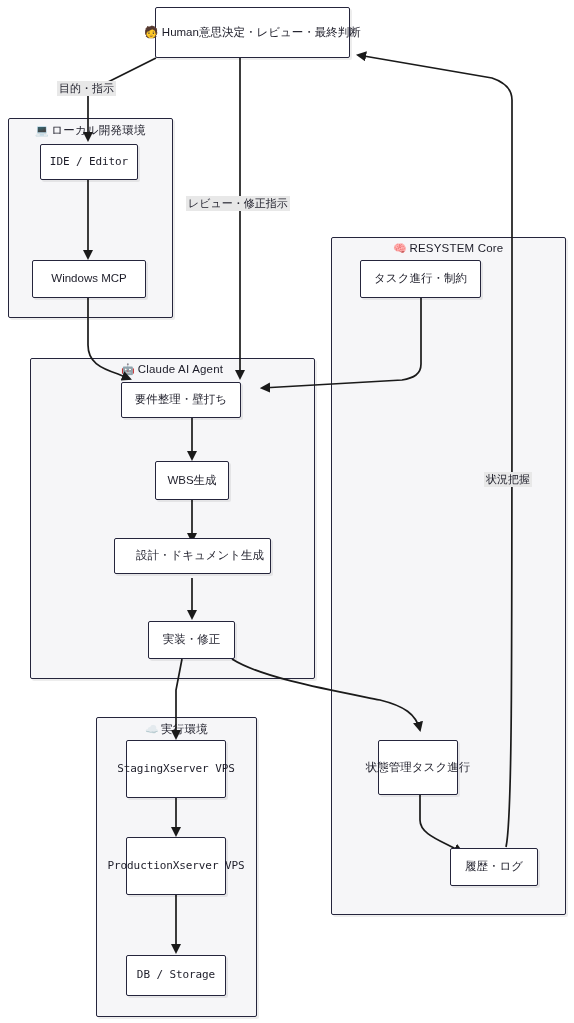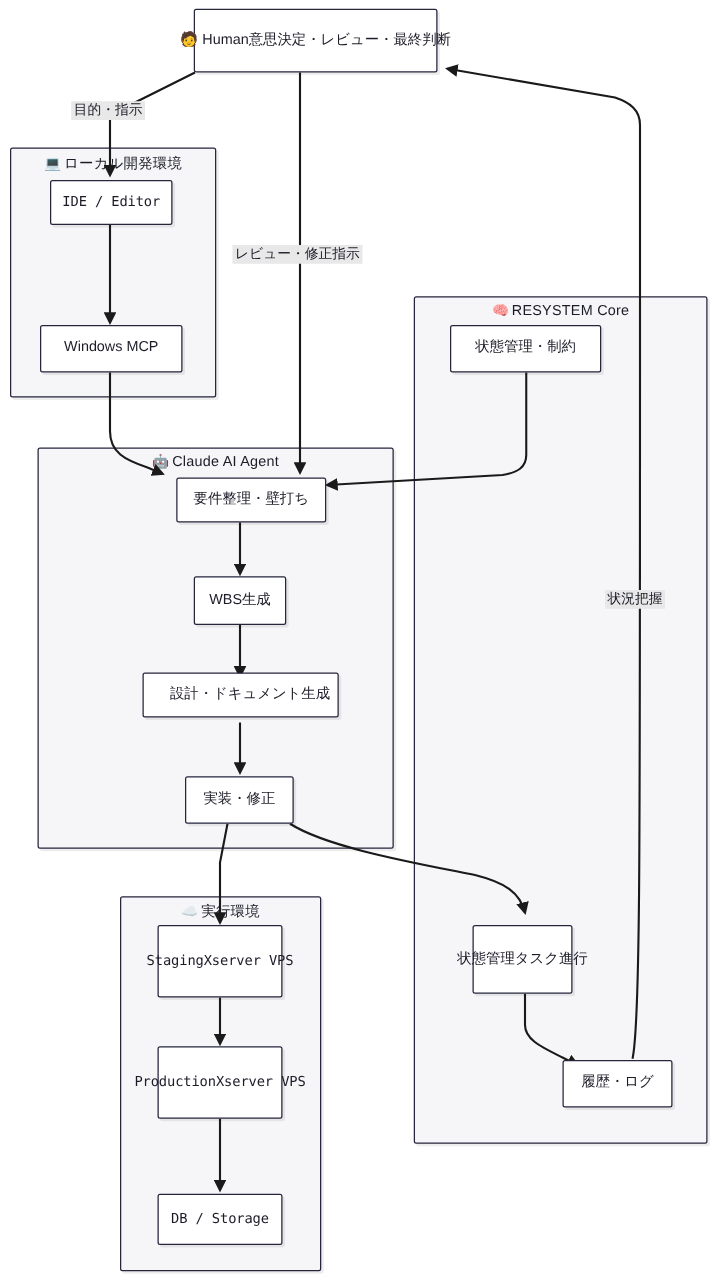--- a/index.html
+++ b/index.html
@@ -156,38 +156,38 @@
   </div>
 
   <div class="node mono" style="left:40px; top:144px; width:98px; height:36px;">
     <span>IDE / Editor</span>
   </div>
 
   <div class="node" style="left:32px; top:260px; width:114px; height:38px;">
     <span>Windows MCP</span>
   </div>
 
-  <div class="node" style="left:141px; top:382px; width:120px; height:36px;">
+  <div class="node" style="left:121px; top:382px; width:120px; height:36px;">
     <span>要件整理・壁打ち</span>
   </div>
 
   <div class="node" style="left:155px; top:461px; width:74px; height:39px;">
     <span>WBS生成</span>
   </div>
 
   <div class="node" style="left:114px; top:538px; width:157px; height:36px;padding-left:15px;">
     <span>設計・ドキュメント生成</span>
   </div>
 
   <div class="node" style="left:148px; top:621px; width:87px; height:38px;">
     <span>実装・修正</span>
   </div>
 
   <div class="node" style="left:360px; top:260px; width:121px; height:38px;">
-    <span>状態管理・制約</span>
+    <span>タスク進行・制約</span>
   </div>
 
   <div class="node" style="left:378px; top:740px; width:80px; height:55px;">
     <span class="line1">状態管理</span>
     <span class="line2">タスク進行</span>
   </div>
 
   <div class="node" style="left:450px; top:848px; width:88px; height:38px;">
     <span>履歴・ログ</span>
   </div>

